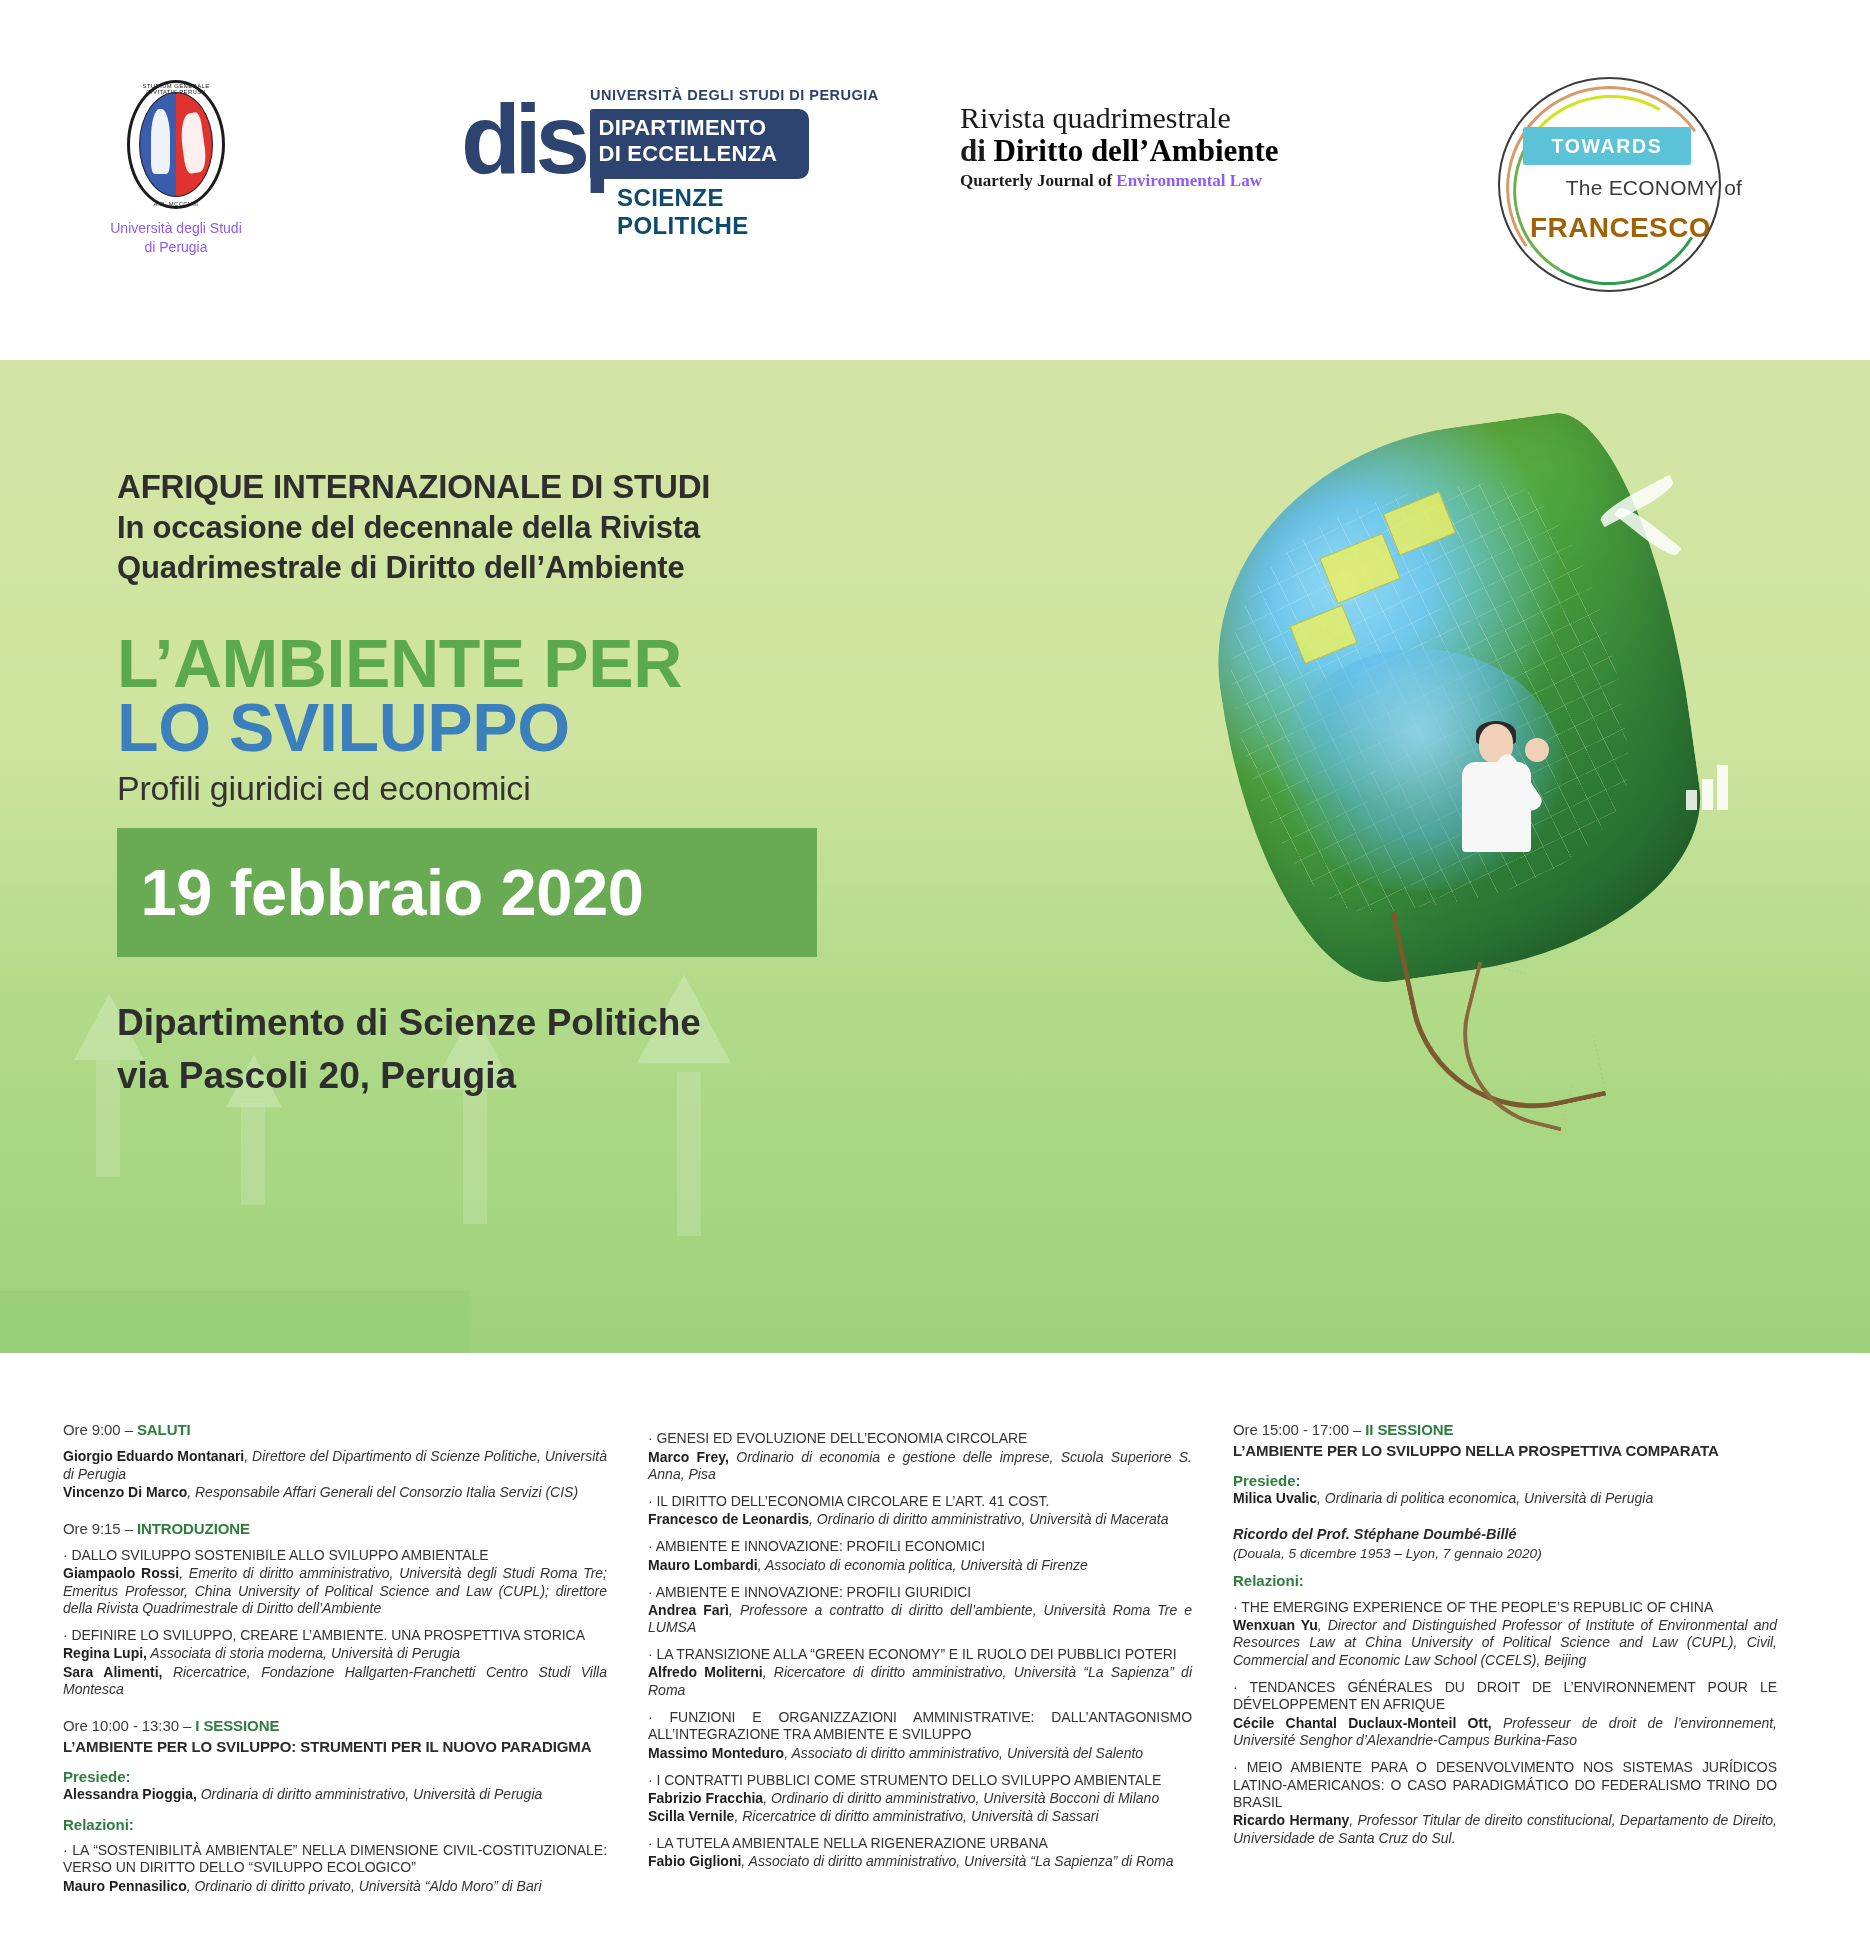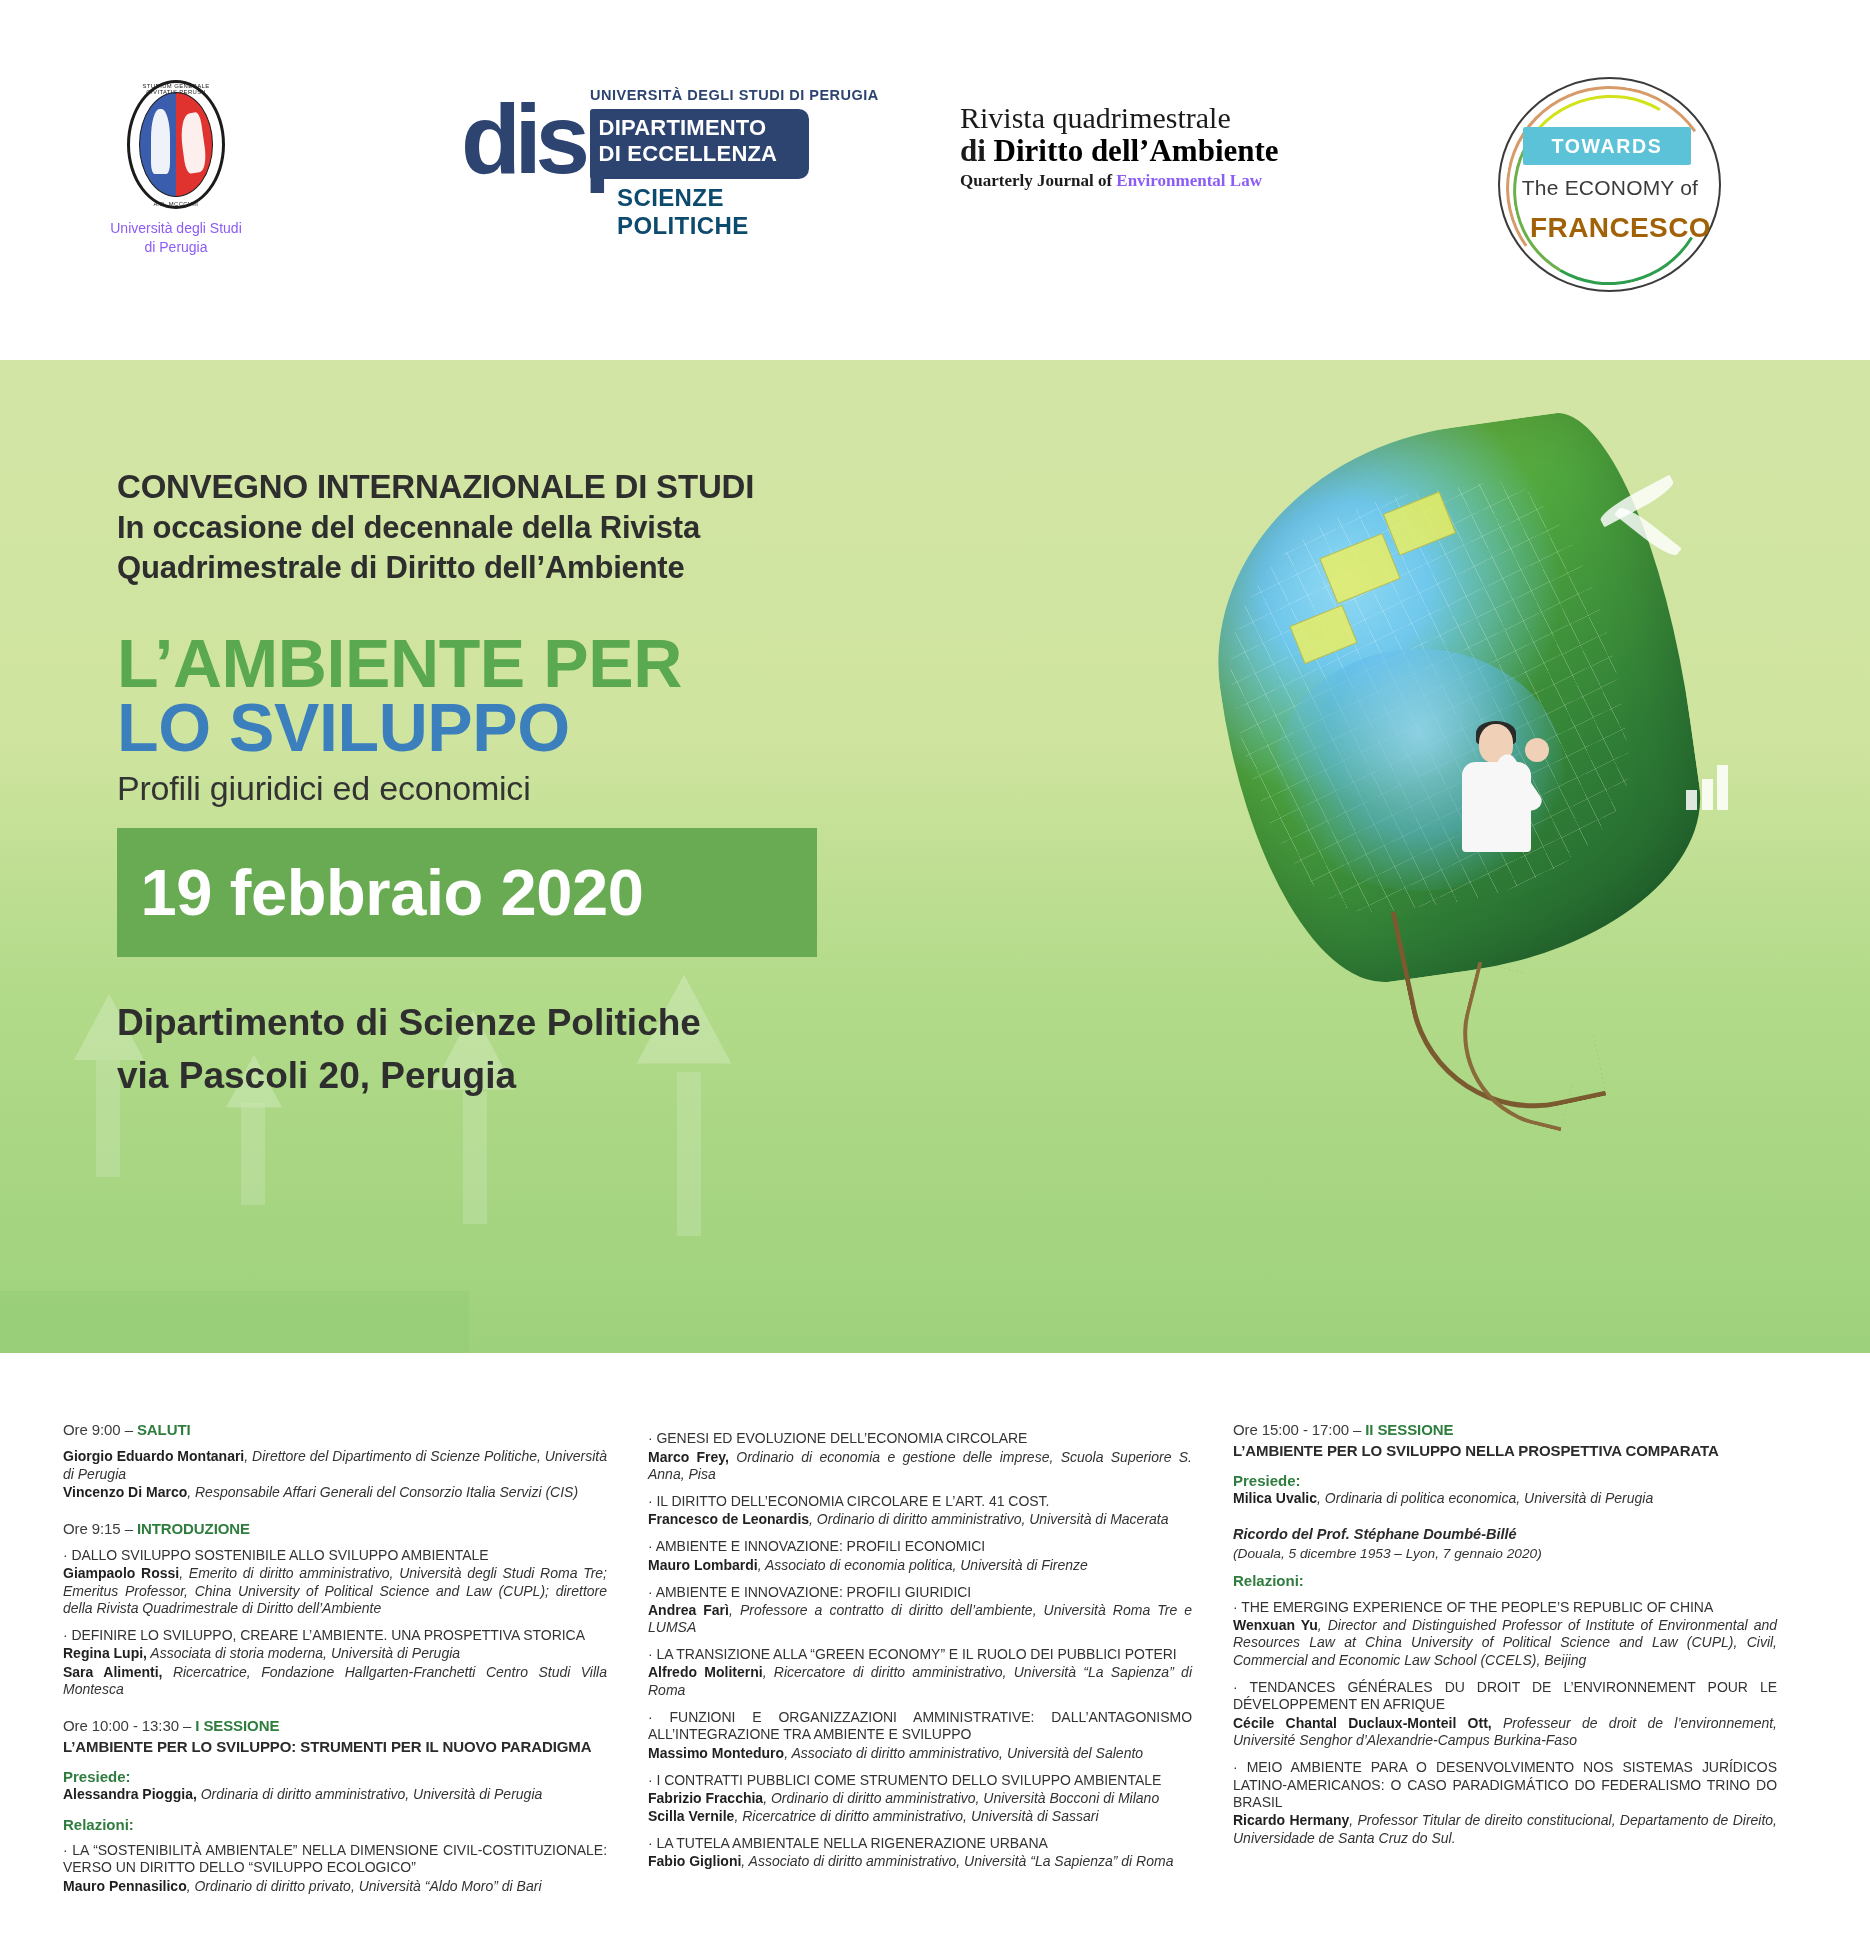--- a/index.html
+++ b/index.html
@@ -171,21 +171,21 @@
     text-align: center;
     line-height: 38px;
     color: #ffffff;
     font-size: 19.6px;
     font-weight: bold;
     letter-spacing: 1.6px;
     border-radius: 2.3px;
   }
   .eof-mid {
     position: absolute; left: 63px; top: 117px; width: 184px;
-    text-align: center; font-size: 21px; color: #3b3b3b; letter-spacing: 0.2px;
+    text-align: center; font-size: 21px; color: #3b3b3b; letter-spacing: 0.2px; padding-left: 44px;
   }
   .eof-big {
     position: absolute; left: 64px; top: 153px; width: 192px;
     text-align: right; font-size: 28px; color: #a16207;
     font-weight: bold; letter-spacing: 0.4px;
   }
 
   
   .hero {
     position: absolute; left: 0; top: 360px;
@@ -490,21 +490,21 @@
     </div>
 
     <div class="leaf-stem">
       <div class="stem-main"></div>
       <div class="stem-branch"></div>
     </div>
   </div>
 
   <div class="hero-text">
     <div class="kicker">
-      <div>CONVEGNO INTERNAZIONALE DI STUDI</div>
+      <div>AFRIQUE INTERNAZIONALE DI STUDI</div>
       <div class="l2">In occasione del decennale della Rivista</div>
       <div class="l3">Quadrimestrale  di Diritto dell’Ambiente</div>
     </div>
 
     <div class="big-title">
       <div class="title-green">L’AMBIENTE PER</div>
       <div class="title-blue">LO SVILUPPO</div>
     </div>
 
     <div class="subtitle">Profili giuridici ed economici</div>

